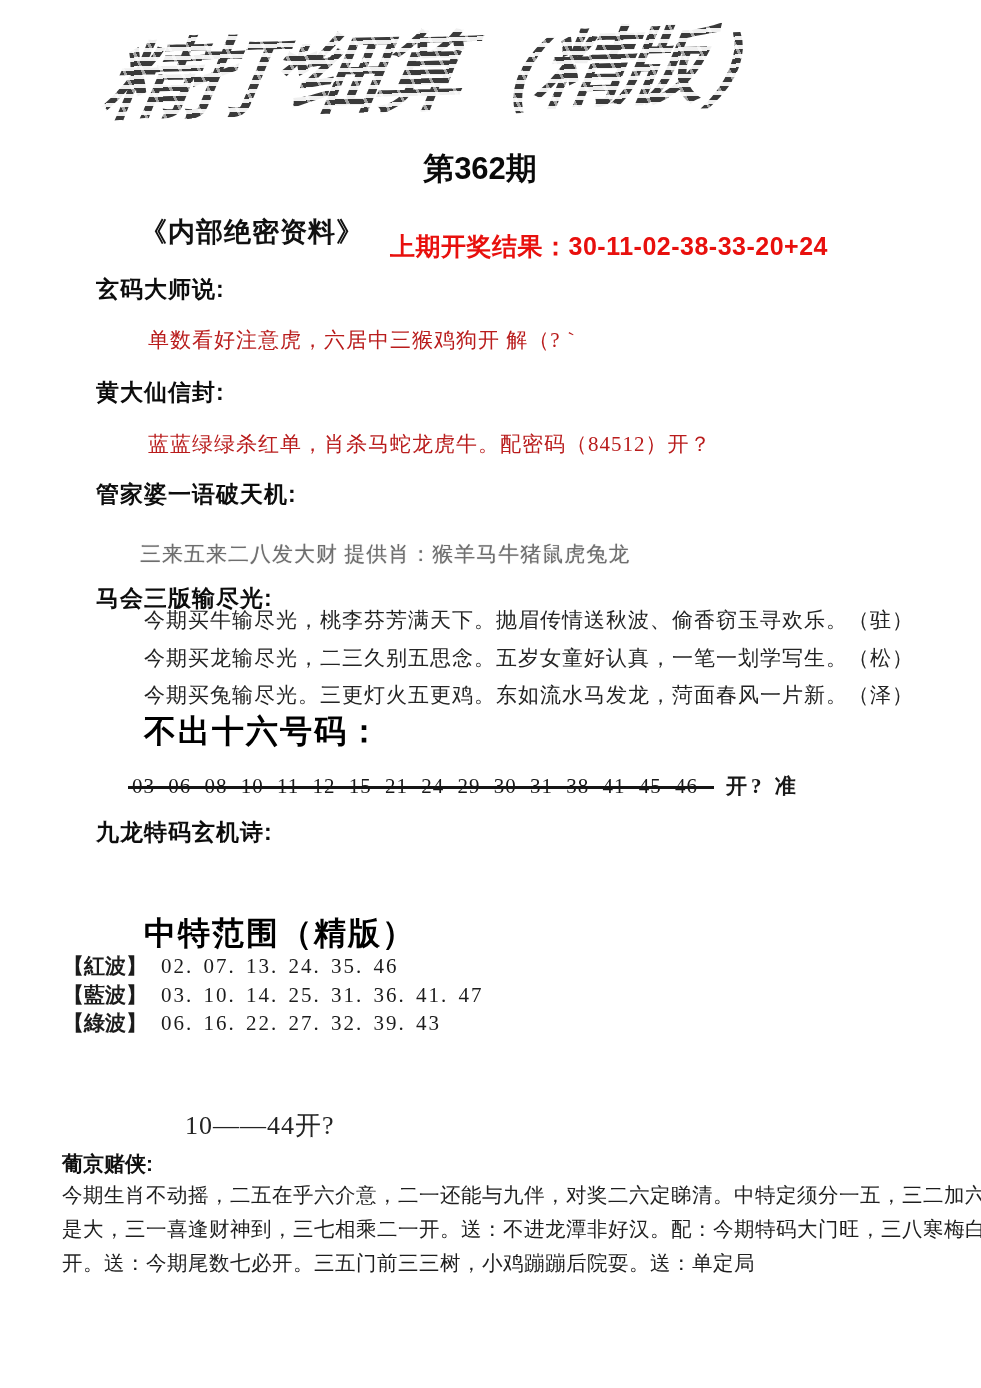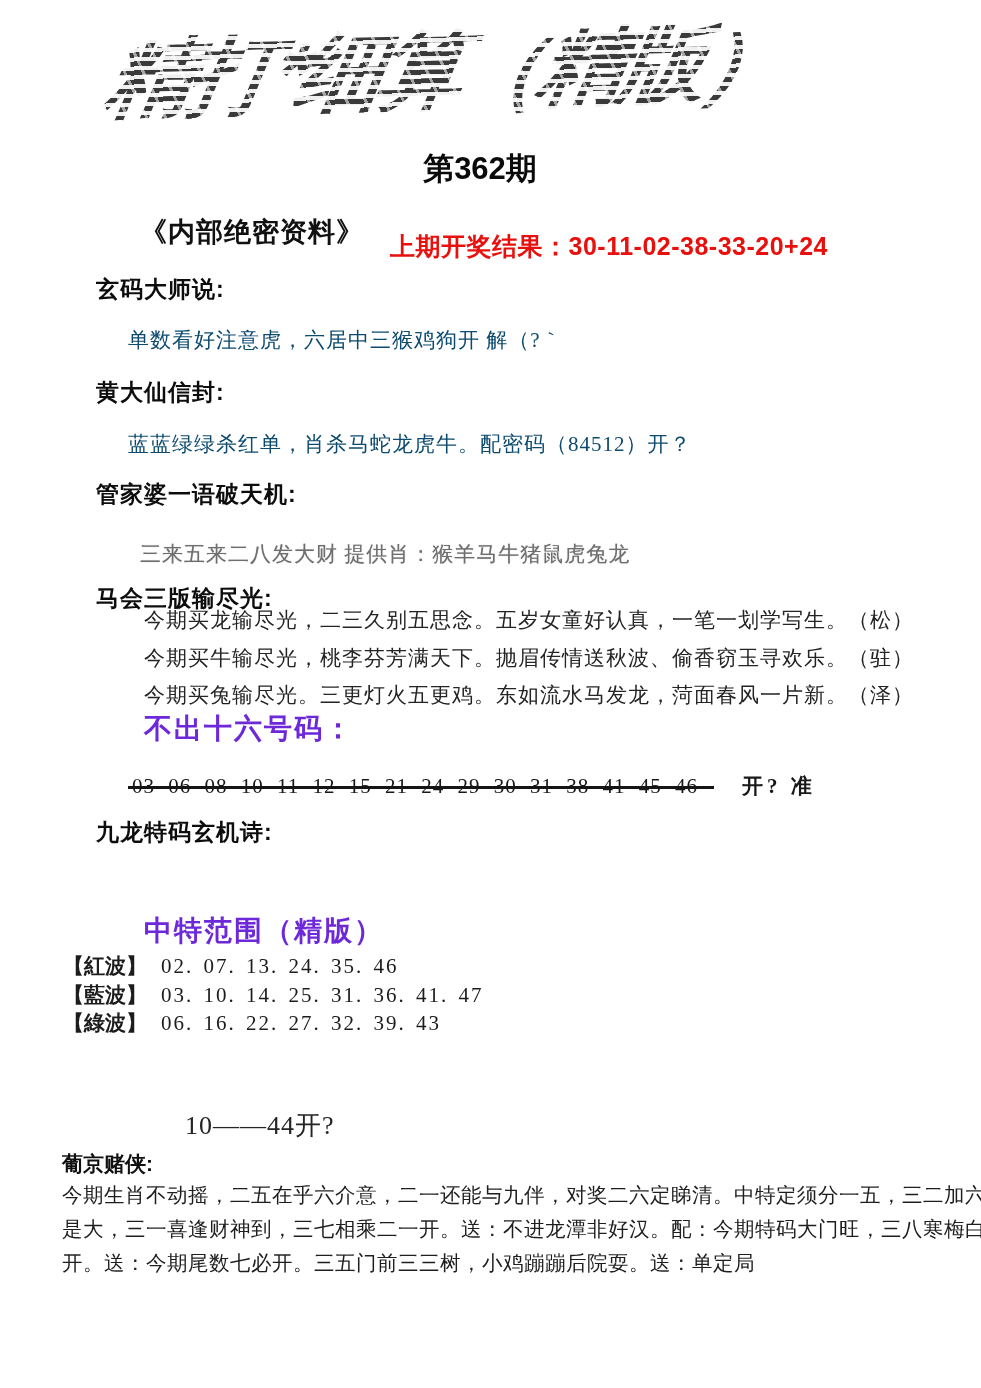--- a/index.html
+++ b/index.html
@@ -57,56 +57,56 @@
   }
   
   .sec-title{
     position:absolute;left:76px;
     font-family:"Liberation Sans",sans-serif;
     font-weight:bold;font-size:23px;color:#0d0d0d;
     letter-spacing:1px;
     margin-left:20px;
   }
   .body-line{
-    position:absolute;left:128px;
-    font-size:21px;color:#0c4a6e;
+    position:absolute;left:148px;
+    font-size:21px;color:#b91c1c;
     letter-spacing:1px;
     white-space:nowrap;
   }
   .faded{
     color:#4f4f4f;
     opacity:.82;
     text-shadow:0 0 1px #9a9a9a;
   }
   .mahui-lines{
     position:absolute;left:144px;top:602px;
     font-size:21px;color:#242424;line-height:37.5px;
     letter-spacing:1px;white-space:nowrap;
   }
   .sub-title{
     position:absolute;left:144px;
     font-family:"Liberation Sans",sans-serif;
-    font-weight:bold;font-size:28px;color:#6d28d9;
+    font-weight:bold;font-size:32px;color:#000000;
     letter-spacing:2px;
   }
   
   .strike-row{
     position:absolute;left:128px;top:772px;
     font-size:21px;color:#181818;
     white-space:nowrap;
   }
   .strike{
     display:inline-block;
     padding:0 16px 0 4px;
     word-spacing:7px;letter-spacing:1px;
     background-image:linear-gradient(to bottom, transparent 46%, #151515 46%, #151515 59%, transparent 59%);
   }
   .strike-suffix{
     display:inline-block;
-    margin-left:28px;
+    margin-left:12px;
     font-weight:bold;
     letter-spacing:4px;
   }
   
   .wave-row{
     position:absolute;left:63px;
     font-size:21px;color:#1c1c1c;white-space:nowrap;
   }
   .wave-label{
     font-family:Liberation Sans, sans-serif;
@@ -155,22 +155,22 @@
   <div class="body-line" style="top:326px;">单数看好注意虎，六居中三猴鸡狗开 解（?｀</div>
 
   <div class="sec-title" style="top:377px;">黄大仙信封:</div>
   <div class="body-line" style="top:430px;">蓝蓝绿绿杀红单，肖杀马蛇龙虎牛。配密码（84512）开？</div>
 
   <div class="sec-title" style="top:479px;">管家婆一语破天机:</div>
   <div class="body-line faded" style="top:540px;left:140px;">三来五来二八发大财 提供肖：猴羊马牛猪鼠虎兔龙</div>
 
   <div class="sec-title" style="top:583px;">马会三版输尽光:</div>
   <div class="mahui-lines">
+    <div>今期买牛输尽光，桃李芬芳满天下。抛眉传情送秋波、偷香窃玉寻欢乐。（驻）</div>
     <div>今期买龙输尽光，二三久别五思念。五岁女童好认真，一笔一划学写生。（松）</div>
-    <div>今期买牛输尽光，桃李芬芳满天下。抛眉传情送秋波、偷香窃玉寻欢乐。（驻）</div>
     <div>今期买兔输尽光。三更灯火五更鸡。东如流水马发龙，菏面春风一片新。（泽）</div>
   </div>
 
   <div class="sub-title" style="top:710px;">不出十六号码：</div>
   <div class="strike-row">
     <span class="strike">03 06 08 10 11 12 15 21 24 29 30 31 38 41 45 46</span><span class="strike-suffix">开? 准</span>
   </div>
 
   <div class="sec-title" style="top:817px;">九龙特码玄机诗:</div>
 

